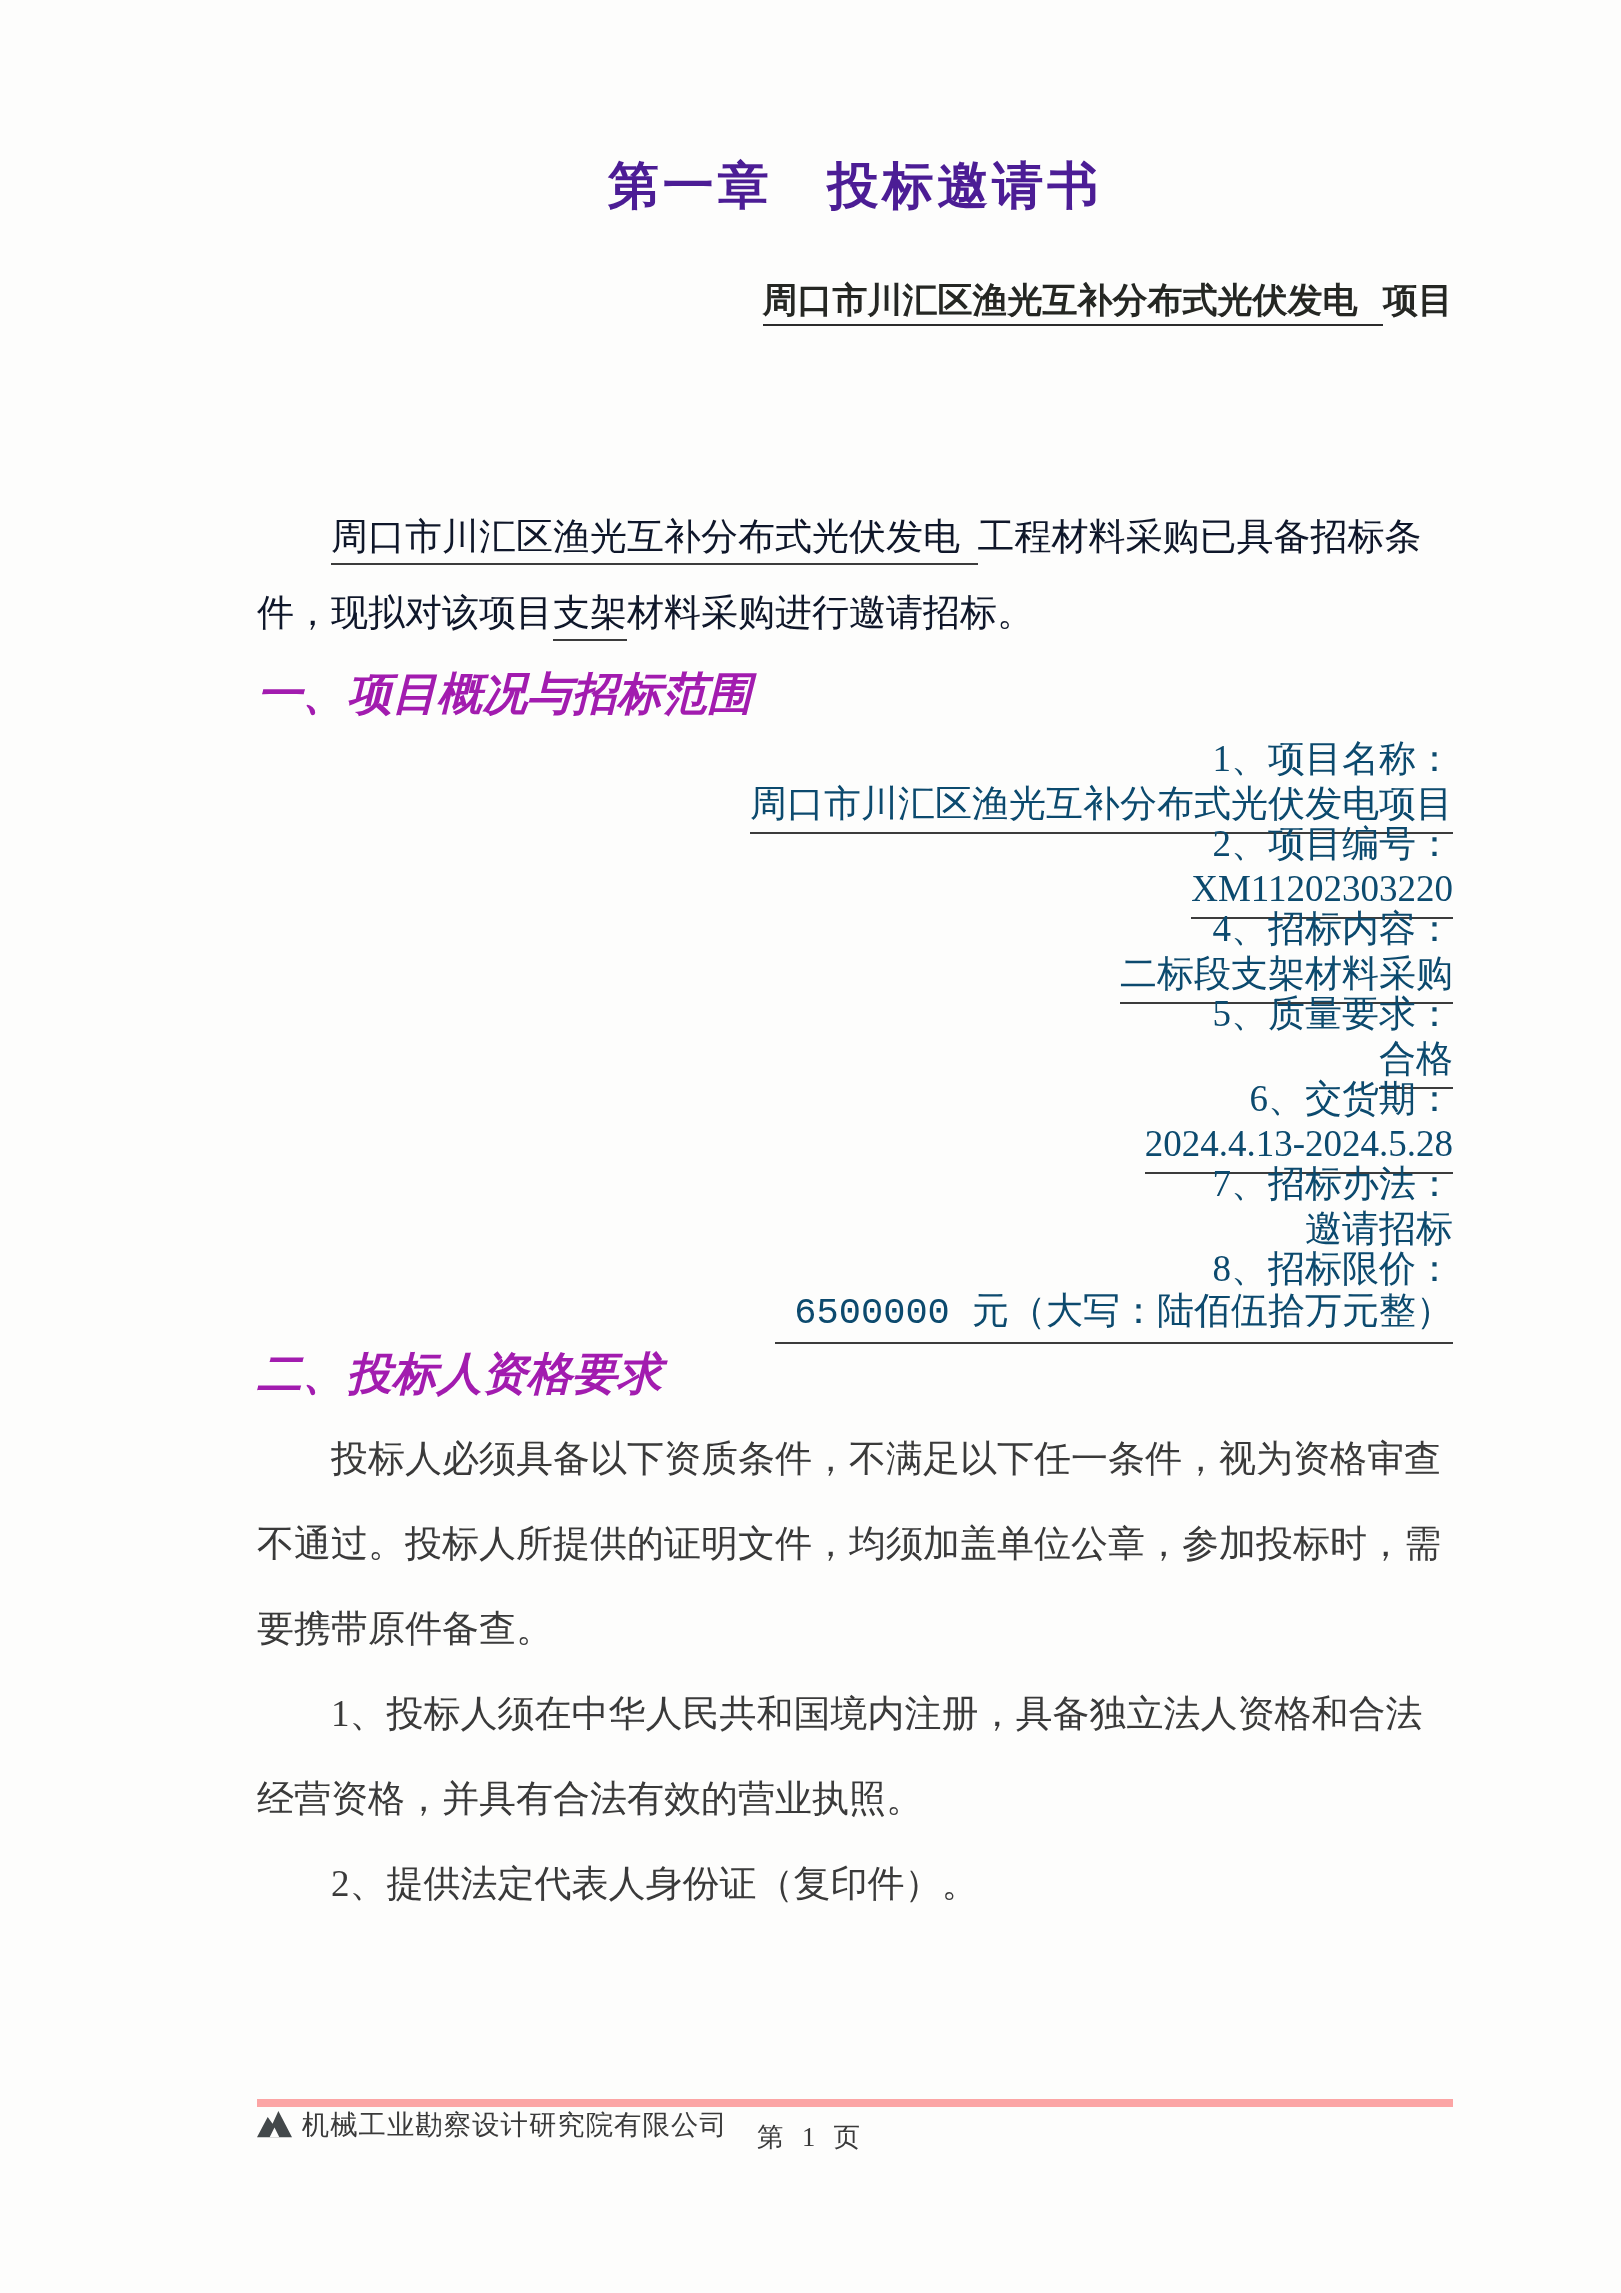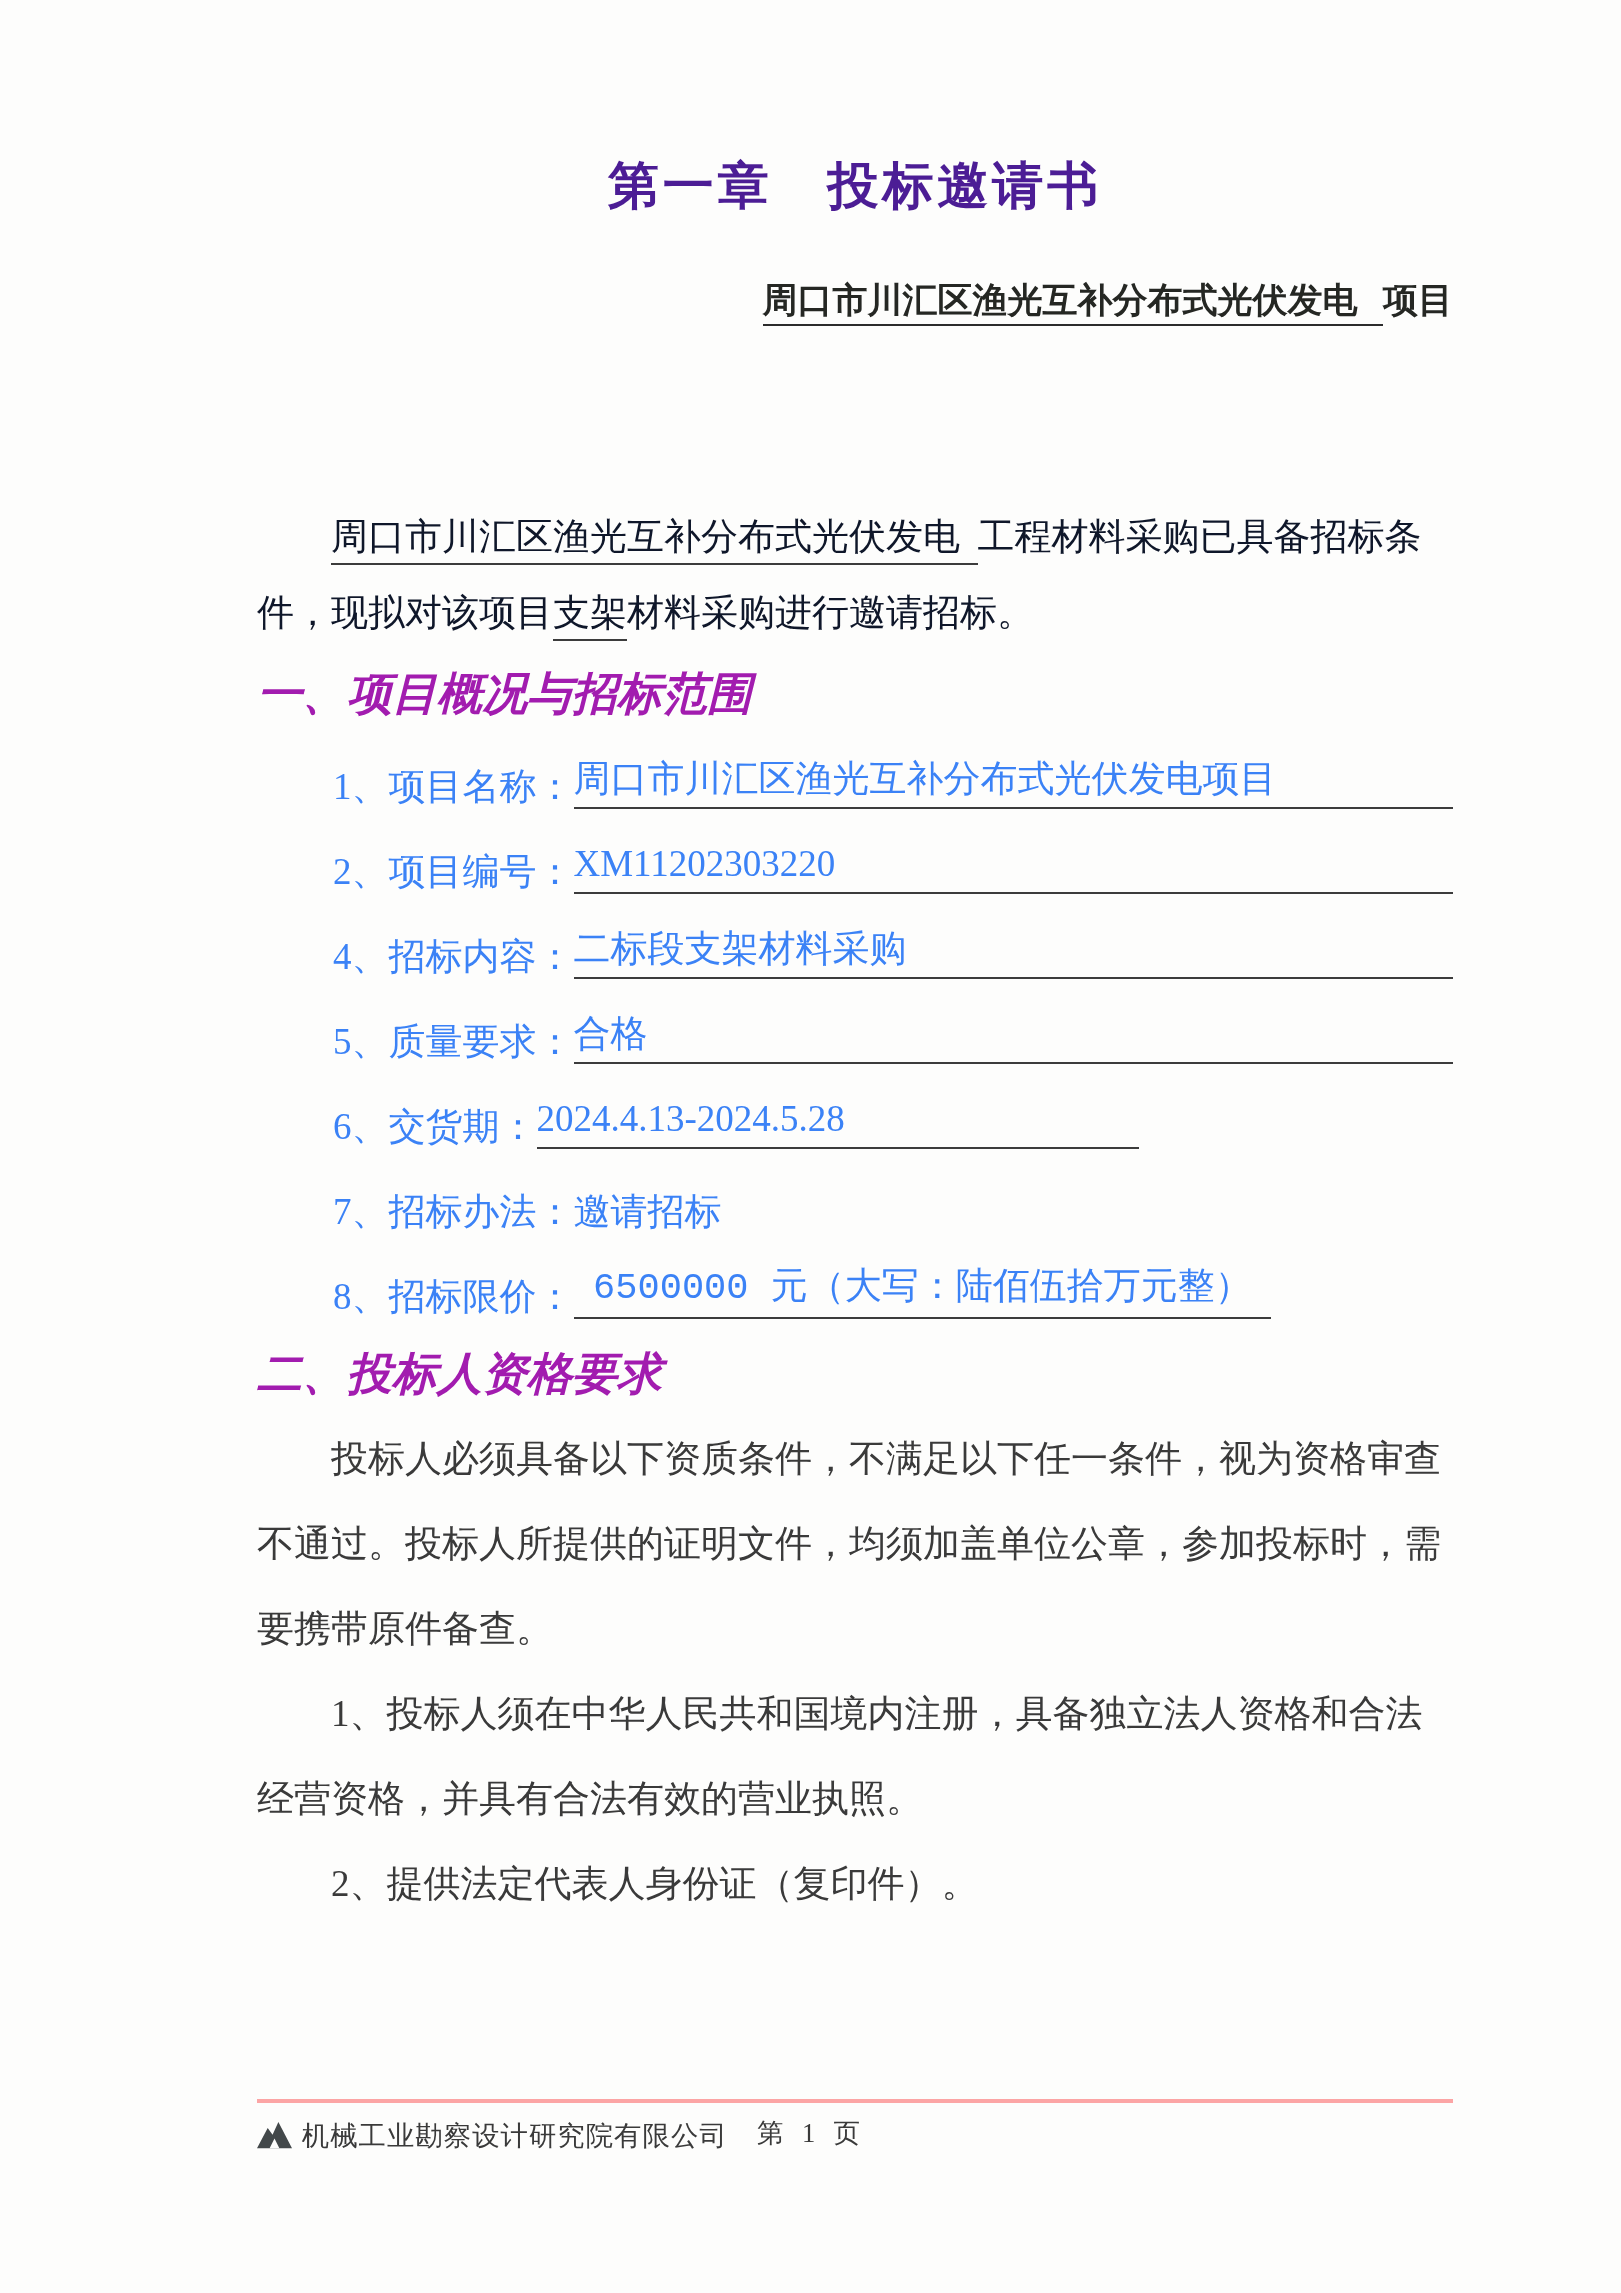--- a/index.html
+++ b/index.html
@@ -75,21 +75,22 @@
   }
   
   .item{
     height:85px;
     box-sizing:border-box;
     display:flex;
     align-items:flex-end;
     padding-left:76px;
     padding-bottom:11.8px;
     font-size:37px;
-    color:#3b82f6;
+    color:#0c4a6e;
+    flex-direction:column;
   }
   .item .lbl{
     line-height:45px;
     white-space:nowrap;
   }
   .item .val{
     line-height:45px;
     white-space:nowrap;
   }
   .item .val.pad-left{padding-left:19.6px;font-family:Liberation Mono, monospace;}
@@ -100,22 +101,22 @@
   }
   .fill.grow{flex:1 1 auto;}
   .fill.w300{flex:0 0 294px;}
   .fill.w20{flex:0 0 19.6px;}
   
   .footer{
     position:absolute;
     left:257px;
     top:2099px;
     width:1196px;
-    border-top:4px solid #fca5a5;
-    padding-top:15px;
+    border-top:8px solid #fca5a5;
+    padding-top:0;
     display:flex;
     align-items:center;
     font-size:27.4px;
     color:#3a3a3a;
   }
   .footer .logo{
     width:35px;height:27.4px;
     margin-right:9.8px;
     flex:0 0 auto;
   }

